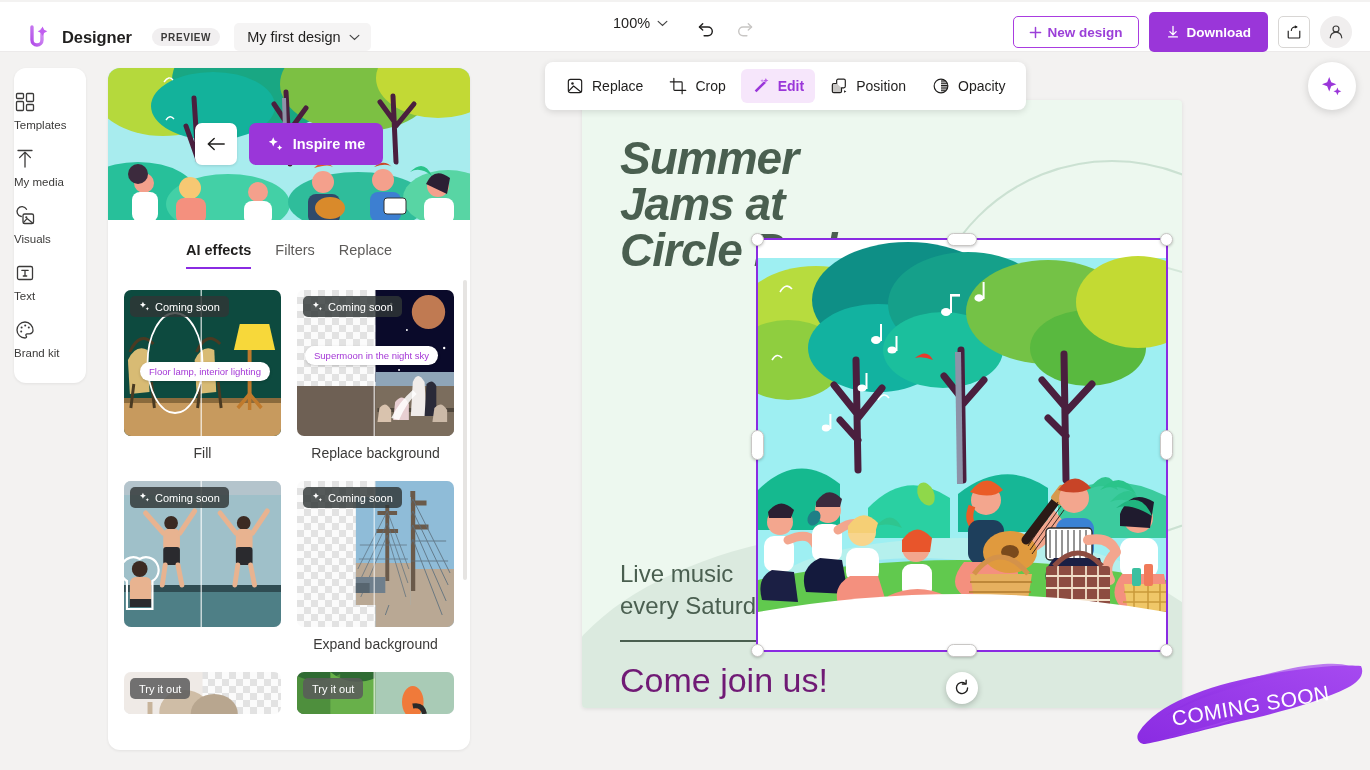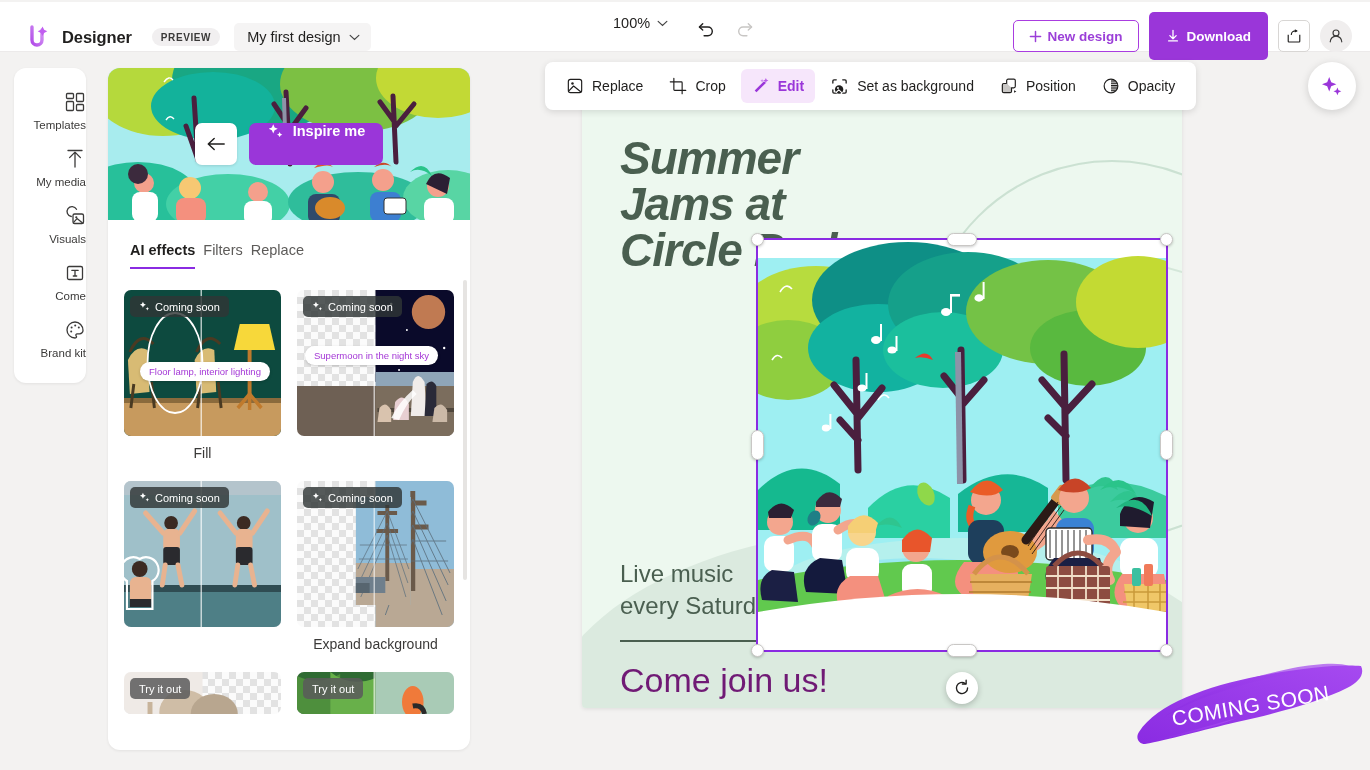--- a/index.html
+++ b/index.html
@@ -48,42 +48,42 @@
   .right-cluster {
     position: absolute; right: 18px; top: 10px; display: flex; align-items: center; gap: 10px;
   }
   .btn-new {
     height: 32px; padding: 0 15px; border: 1px solid #a93ce0; border-radius: 5px;
     background: #fff; color: #9b3fd8; font-size: 13.5px; font-weight: 600;
     display: flex; align-items: center; gap: 5px; cursor: pointer;
     font-family: "Liberation Sans", sans-serif;
   }
   .btn-dl {
-    height: 48px; padding: 0 17px; border: none; border-radius: 5px;
+    height: 40px; padding: 0 17px; border: none; border-radius: 5px;
     background: #9a36d9; color: #fff; font-size: 13.5px; font-weight: 600;
     display: flex; align-items: center; gap: 7px; cursor: pointer;
     font-family: "Liberation Sans", sans-serif;
   }
   .btn-share {
     width: 32px; height: 32px; border: 1px solid #d8d6d4; border-radius: 5px;
     background: #fff; display: flex; align-items: center; justify-content: center; cursor: pointer;
   }
   .avatar-btn {
     width: 32px; height: 32px; border-radius: 50%; background: #f0eeee;
     display: flex; align-items: center; justify-content: center; cursor: pointer; border: none;
   }
 
   
   .rail {
     position: absolute; left: 14px; top: 68px; width: 72px;
     background: #fff; border-radius: 12px; padding: 14px 0 16px;
     box-shadow: 0 1px 3px rgba(0,0,0,.07);
   }
   .rail-item {
-    display: flex; flex-direction: column; align-items: flex-end; gap: 6px;
+    display: flex; flex-direction: column; align-items: flex-start; gap: 6px;
     padding: 9px 0 8px; cursor: pointer;
   }
   .rail-item .lbl { font-size: 11.5px; color: #3b3a39; }
   .rail-ico { width: 22px; height: 22px; display:block; }
 
   
   .panel {
     position: absolute; left: 108px; top: 68px; width: 362px; height: 682px;
     background: #fff; border-radius: 12px; overflow: hidden;
     box-shadow: 0 1px 3px rgba(0,0,0,.07);
@@ -94,25 +94,25 @@
     justify-content: center; gap: 12px;
   }
   .back-sq {
     width: 42px; height: 42px; background: #fff; border-radius: 7px;
     display: flex; align-items: center; justify-content: center; cursor: pointer;
     box-shadow: 0 1px 3px rgba(0,0,0,.12);
   }
   .inspire {
     height: 42px; padding: 0 18px; background: #9a36d9; color: #fff;
     border: none; border-radius: 7px; font-size: 14.5px; font-weight: 600;
-    display: flex; gap: 9px; cursor: pointer;
+    display: flex; align-items: center; gap: 9px; cursor: pointer;
     font-family: "Liberation Sans", sans-serif;
   }
 
-  .tabs { display: flex; gap: 8px; padding: 22px 22px 0; }
+  .tabs { display: flex; gap: 24px; padding: 22px 22px 0; justify-content: center; }
   .tab {
     font-size: 14.5px; color: #5d5b59; padding-bottom: 9px; cursor: pointer;
     border-bottom: 2.5px solid transparent; background: none; border-top:none;
     border-left:none; border-right:none; font-family: "Liberation Sans", sans-serif;
   }
   .tab.active { color: #201f1e; font-weight: 700; border-bottom-color: #8a2be2; }
 
   .cards {
     position: absolute; left: 0; top: 207px; right: 0; bottom: 0;
     padding: 15px 16px 0 16px; overflow: hidden;
@@ -339,21 +339,21 @@
         <path d="M9.4 17.6 L13 13.6 L19.2 18.4" fill="none" stroke="#3b3a39" stroke-width="1.3" stroke-linejoin="round"></path>
       </svg>
       <span class="lbl">Visuals</span>
     </div>
 
     <div class="rail-item">
       <svg class="rail-ico" viewBox="0 0 22 22">
         <rect x="3.5" y="4.5" width="15" height="13" rx="1.6" fill="none" stroke="#3b3a39" stroke-width="1.3"></rect>
         <path d="M7.8 8.3 H14.2 M11 8.3 V14 M9.3 14 H12.7" stroke="#3b3a39" stroke-width="1.3" stroke-linecap="round"></path>
       </svg>
-      <span class="lbl">Come</span>
+      <span class="lbl">Text</span>
     </div>
 
     <div class="rail-item">
       <svg class="rail-ico" viewBox="0 0 22 22">
         <path d="M11 3 a8 8 0 0 0 0 16 c1.6 0 1.9 -1.2 1.2 -2 c-.8 -1 -.2 -2.2 1 -2.2 H15.6 A3.4 3.4 0 0 0 19 11.4 C19 6.8 15.4 3 11 3 z" fill="none" stroke="#3b3a39" stroke-width="1.3"></path>
         <circle cx="7.6" cy="8.4" r="1" fill="#3b3a39"></circle>
         <circle cx="11.2" cy="6.6" r="1" fill="#3b3a39"></circle>
         <circle cx="14.8" cy="8.6" r="1" fill="#3b3a39"></circle>
         <circle cx="7.2" cy="12.4" r="1" fill="#3b3a39"></circle>
       </svg>
@@ -480,20 +480,21 @@
             </svg>
             <div class="chip">
               <svg width="11" height="11" viewBox="0 0 14 14">
                 <path d="M5 1 l1.2 2.6 2.6 1.2 -2.6 1.2 -1.2 2.6 -1.2 -2.6 -2.6 -1.2 2.6 -1.2z" fill="#fff"></path>
                 <path d="M10.6 7.6 l.7 1.5 1.5 .7 -1.5 .7 -.7 1.5 -.7 -1.5 -1.5 -.7 1.5 -.7z" fill="#fff"></path>
               </svg>
               <span>Coming soon</span>
             </div>
             <div class="inline-pill" style="left:8px;top:56px;">Supermoon in the night sky</div>
           </div>
+          <div class="card-label">Replace background</div>
         </div>
 
         <div class="card">
           <div class="thumb">
             <svg width="100%" height="100%" viewBox="0 0 160 146" preserveAspectRatio="none">
               <rect width="160" height="146" fill="#c9d6dc"></rect>
               <rect x="0" y="0" width="160" height="14" fill="#b4c4cc"></rect>
               <rect x="0" y="14" width="160" height="96" fill="#9fc0c9"></rect>
               <rect x="0" y="110" width="160" height="36" fill="#4e7f86"></rect>
               <rect x="0" y="104" width="160" height="7" fill="#2f4c52"></rect>
@@ -783,29 +784,20 @@
 
     <button class="ctb-item active">
       <svg width="18" height="18" viewBox="0 0 20 20">
         <path d="M3 17 L13.4 6.6 L15.4 8.6 L5 19 z" fill="#9a36d9" transform="translate(0,-2)"></path>
         <path d="M15.4 1 l.9 2 2 .9 -2 .9 -.9 2 -.9 -2 -2 -.9 2 -.9z" fill="#b95ce8"></path>
         <path d="M11.2 2.2 l.6 1.3 1.3 .6 -1.3 .6 -.6 1.3 -.6 -1.3 -1.3 -.6 1.3 -.6z" fill="#c77cef"></path>
       </svg>
       <span>Edit</span>
     </button>
 
-    <button class="ctb-item">
-      <svg width="19" height="19" viewBox="0 0 20 20">
-        <path d="M3 6.4 V4.2 a1.2 1.2 0 0 1 1.2 -1.2 H6.6 M13.4 3 H15.8 a1.2 1.2 0 0 1 1.2 1.2 V6.4 M17 13.6 V15.8 a1.2 1.2 0 0 1 -1.2 1.2 H13.4 M6.6 17 H4.2 a1.2 1.2 0 0 1 -1.2 -1.2 V13.6" fill="none" stroke="#201f1e" stroke-width="1.4" stroke-linecap="round"></path>
-        <circle cx="9.6" cy="13.2" r="4.4" fill="#201f1e"></circle>
-        <circle cx="8.4" cy="11.6" r="1" fill="#fff"></circle>
-        <path d="M6.2 16.6 L9.2 13.6 L13 17" fill="none" stroke="#fff" stroke-width="1.2" stroke-linejoin="round"></path>
-      </svg>
-      <span>Set as background</span>
-    </button>
 
     <button class="ctb-item">
       <svg width="18" height="18" viewBox="0 0 20 20">
         <rect x="7.4" y="2.4" width="9.6" height="9.6" rx="1.6" fill="none" stroke="#201f1e" stroke-width="1.3"></rect>
         <path d="M7.4 7.2 H4.2 a1.6 1.6 0 0 0 -1.6 1.6 V15.8 a1.6 1.6 0 0 0 1.6 1.6 H11.2 a1.6 1.6 0 0 0 1.6 -1.6 V12" fill="#c9c7c5" stroke="#201f1e" stroke-width="1.3" stroke-linejoin="round"></path>
         <path d="M15.6 14.6 l2.6 1.5 -2.6 1.5" fill="#201f1e"></path>
       </svg>
       <span>Position</span>
     </button>
 

